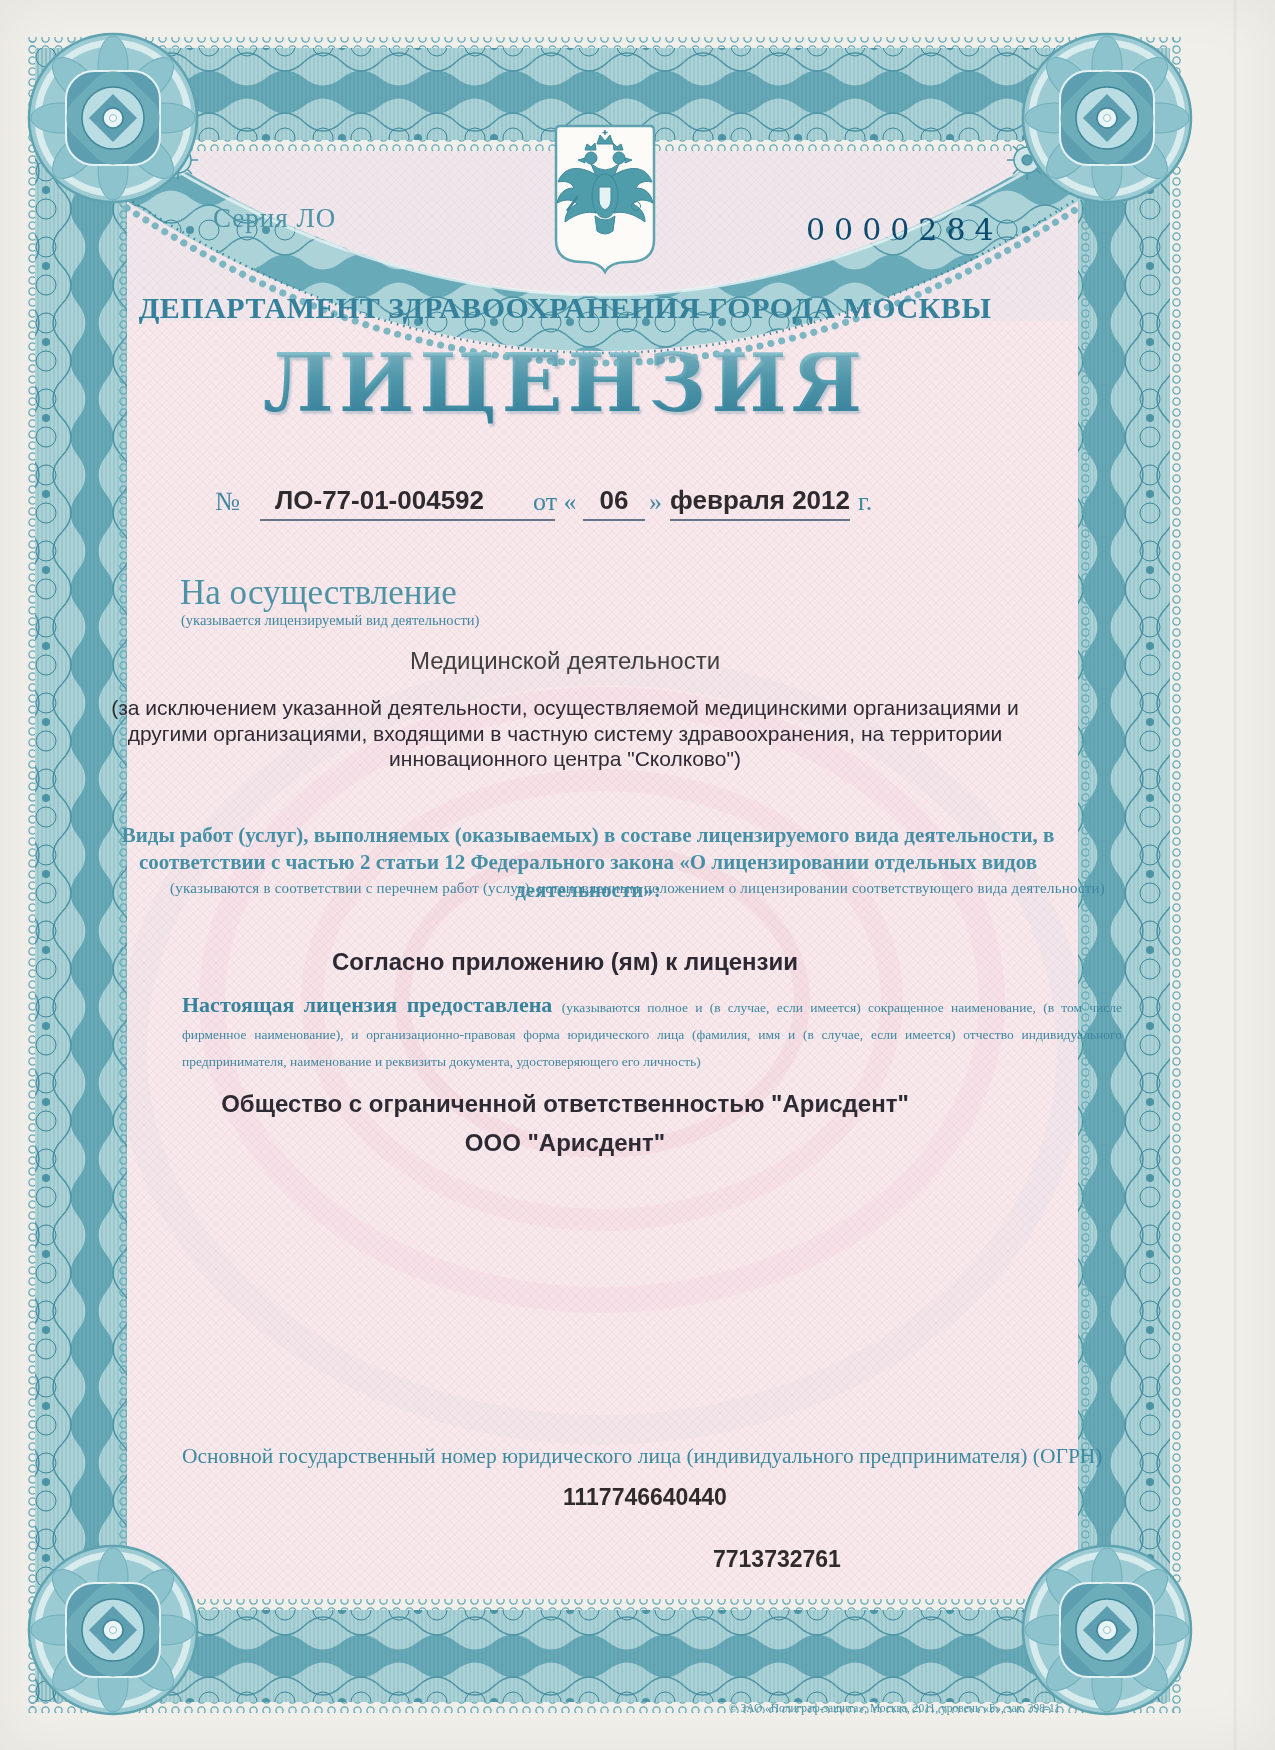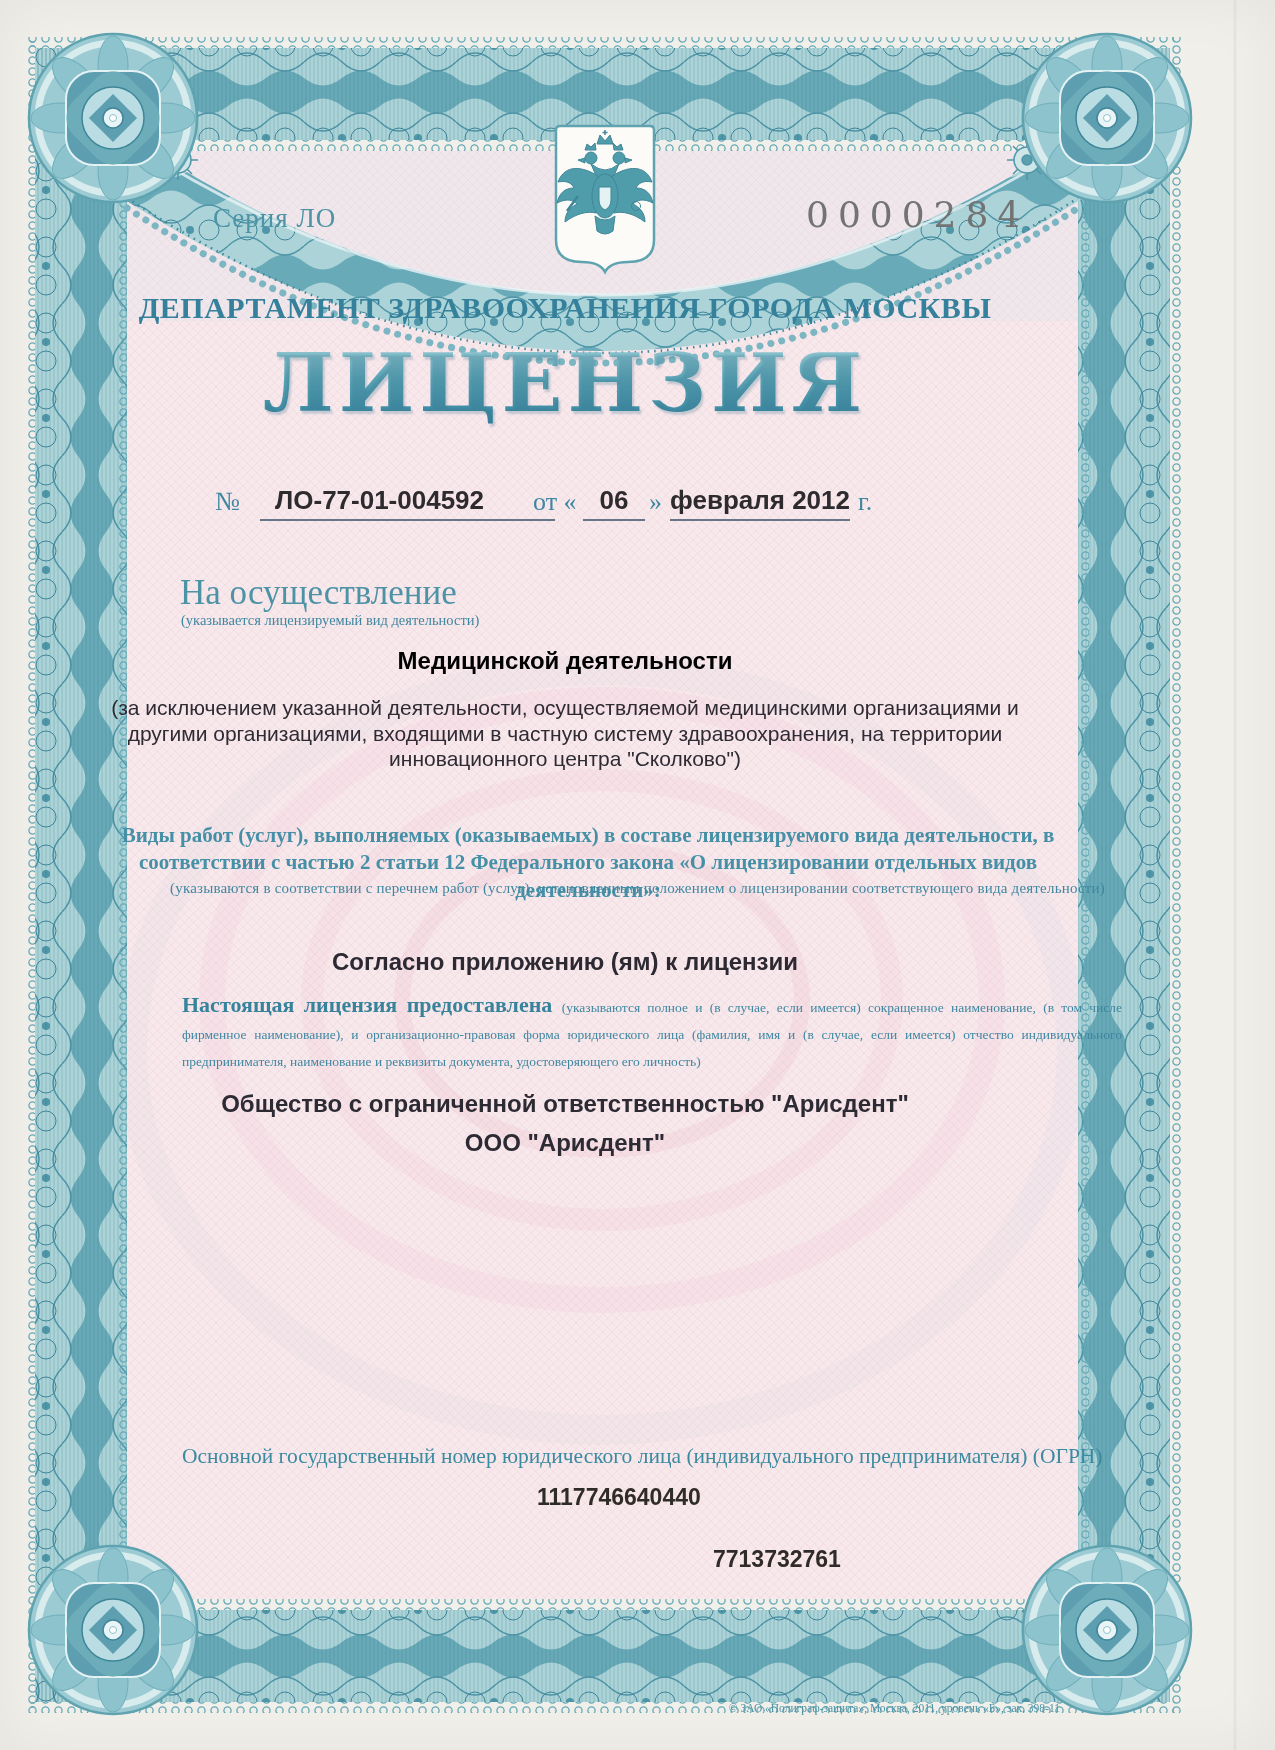--- a/index.html
+++ b/index.html
@@ -7,51 +7,51 @@
         font-family:"Liberation Serif",serif;box-shadow:inset 0 0 60px rgba(0,0,0,0.05);}
   .bg{position:absolute;left:0;top:0;width:1275px;height:1750px;}
   .layer{position:absolute;left:0;top:0;width:1275px;height:1750px;z-index:2;padding-left:40px;}
   .crease{position:absolute;top:0;width:4px;height:100%;
           background:linear-gradient(90deg,transparent,rgba(100,100,110,0.10),transparent);}
   .t{position:absolute;white-space:nowrap;}
   .cx{position:absolute;left:105px;width:920px;text-align:center;}
   .serif{font-family:"Liberation Serif",serif;}
   .sans{font-family:"Liberation Sans",sans-serif;}
   .seria{left:213px;top:203px;font-size:27px;color:#4d93a6;letter-spacing:1px;}
-  .serial{left:806px;top:194px;font-family:"DejaVu Serif",serif;font-size:36px;
-          letter-spacing:9px;color:#737373;}
+  .serial{left:806px;top:212px;font-family:"DejaVu Serif",serif;font-size:30px;
+          letter-spacing:9px;color:#0c4a6e;}
   .gov{top:260px;font-size:27px;color:#4d93a6;letter-spacing:1.5px;}
   .dept{top:291px;font-size:30px;color:#35809b;font-weight:bold;letter-spacing:0.5px;}
   .title{top:336px;font-family:"DejaVu Serif",serif;font-size:80px;font-weight:bold;
          letter-spacing:5px;
          background:linear-gradient(180deg,#a6d3db 0%,#5ba4b6 45%,#2e7e99 100%);
          -webkit-background-clip:text;background-clip:text;color:transparent;
          text-shadow:2px 3px 2px rgba(46,110,134,0.25);}
   .licline{position:absolute;left:215px;top:485px;width:700px;height:40px;font-size:26px;}
   .licline .sym{position:absolute;top:2px;color:#3f87a0;font-family:"Liberation Serif",serif;}
   .licline .fld{position:absolute;top:0;font-family:"Liberation Sans",sans-serif;
                 font-weight:bold;color:#2e2b2f;border-bottom:2px solid rgba(55,80,100,0.75);
                 height:34px;}
   .osusch{left:180px;top:573px;font-size:35px;color:#4d93a6;}
   .osusch-note{left:181px;top:612px;font-size:14.5px;color:#3f87a0;}
-  .activity{top:647px;font-size:24px;font-weight:bold;color:#000000;}
+  .activity{top:647px;font-size:24px;font-weight:normal;color:#404040;}
   .exception{top:695px;font-size:21px;color:#2f2b33;line-height:1.22;white-space:normal;
              font-family:"Liberation Sans",sans-serif;}
   .works{left:118px;width:940px;top:822px;font-size:21px;font-weight:bold;color:#4590a6;
          line-height:1.3;white-space:normal;text-align:center;}
   .works-note{left:170px;top:880px;font-size:15px;color:#3f87a0;letter-spacing:0.2px;}
   .appendix{top:948px;font-size:24px;font-weight:bold;color:#2c2933;}
   .grantee{position:absolute;left:182px;top:992px;width:940px;text-align:justify;
            line-height:26px;color:#3f87a0;}
   .grantee .lead{font-size:22px;font-weight:bold;color:#37839c;}
   .grantee .note{font-size:13.5px;}
   .fullname{top:1090px;font-size:24px;font-weight:bold;color:#2c2a33;}
   .shortname{top:1129px;font-size:24px;font-weight:bold;color:#2c2a33;}
   .ogrn-label{left:182px;top:1444px;font-size:21.5px;color:#3a8aa0;}
-  .ogrn-value{left:537px;top:1484px;font-size:23px;font-weight:bold;color:#2f2b28;}
+  .ogrn-value{left:563px;top:1484px;font-size:23px;font-weight:bold;color:#2f2b28;}
   .inn-label{left:182px;top:1526px;font-size:21.5px;color:#3a8aa0;}
   .inn-value{left:713px;top:1546px;font-size:23px;font-weight:bold;color:#2f2b28;}
   .imprint{right:215px;top:1702px;font-size:11.5px;color:#4f93a5;z-index:3;}
 </style>
 </head>
 <body>
 
 <div class="page">
 
   <svg class="bg" viewBox="0 0 1275 1750">

